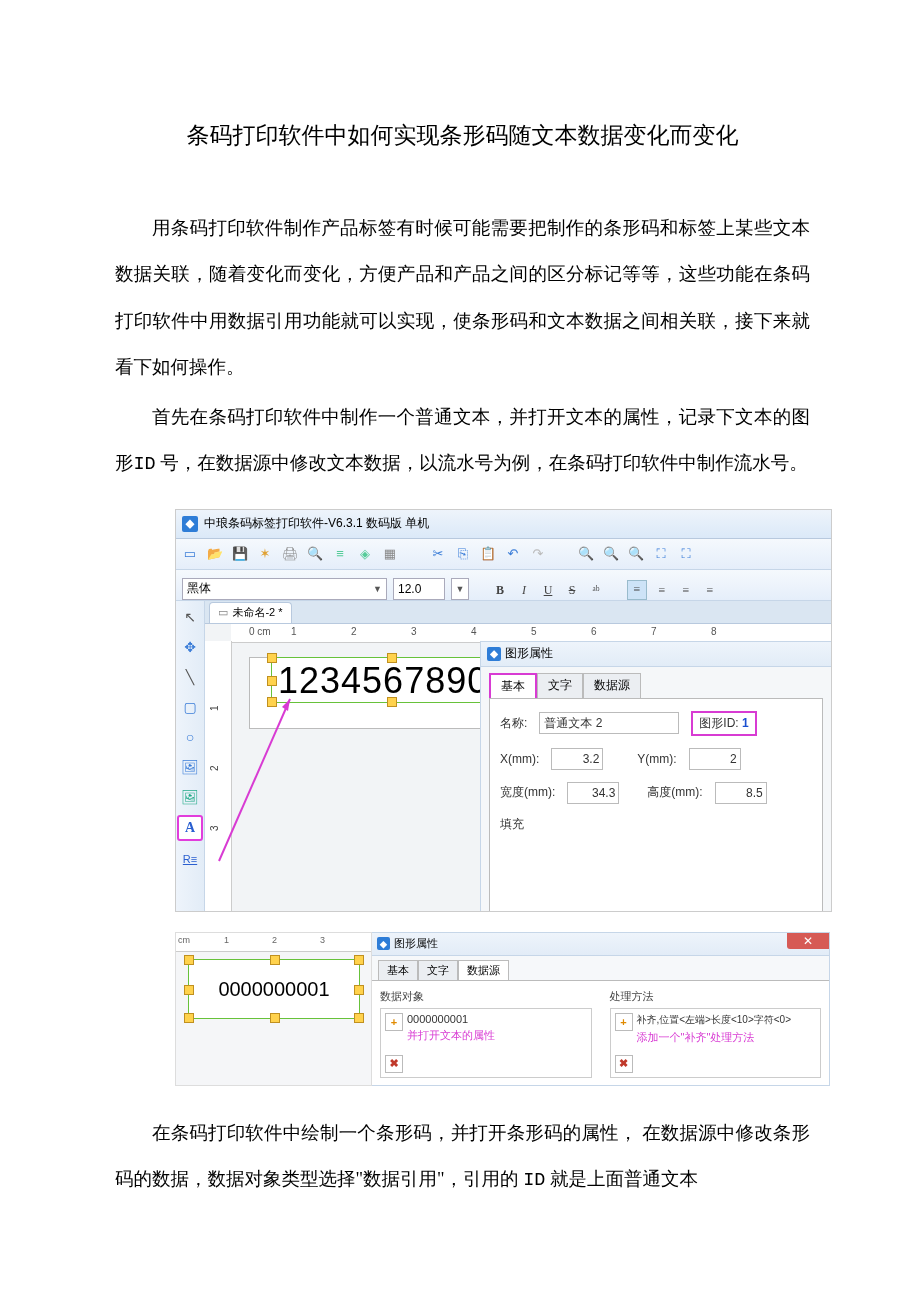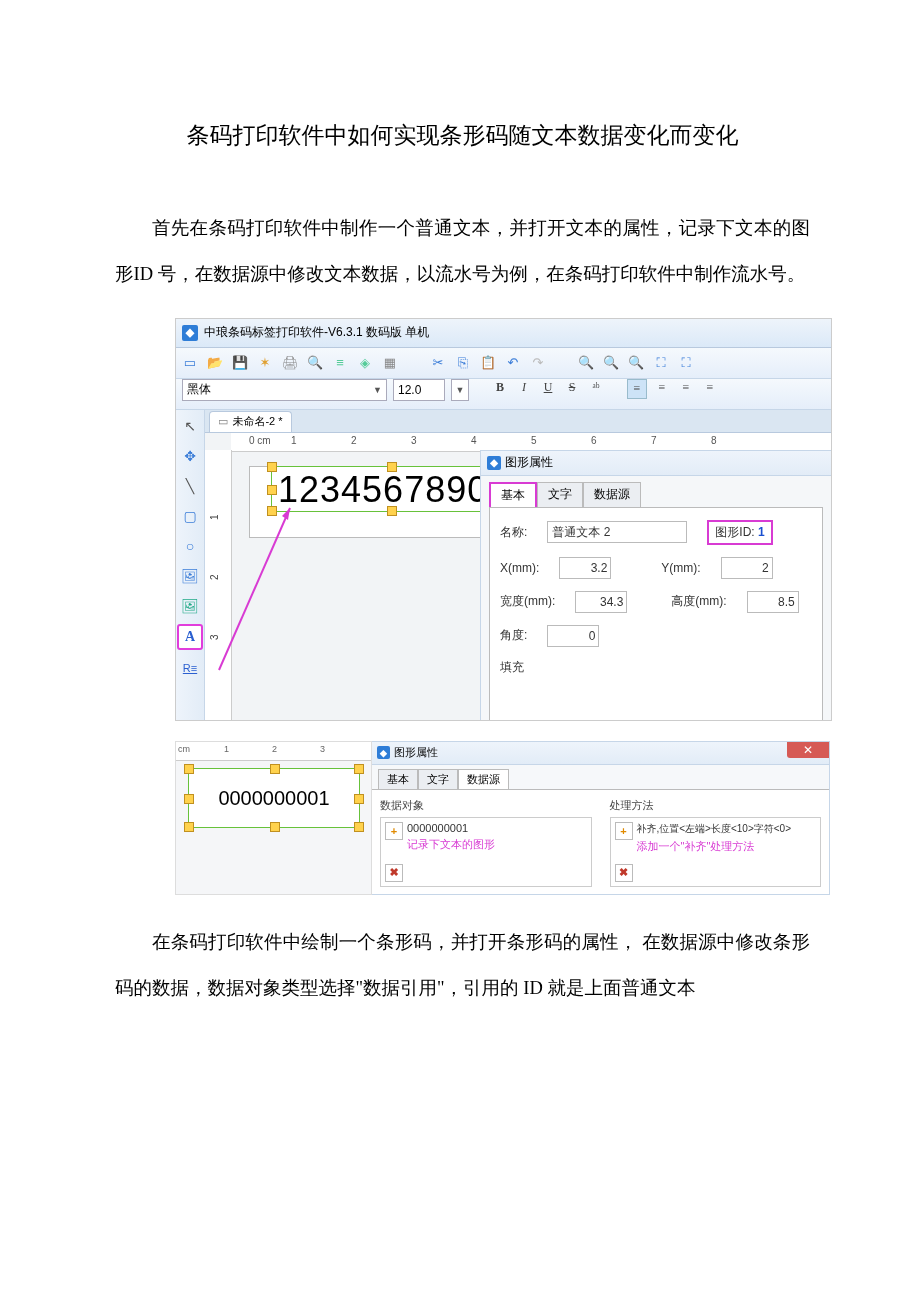--- a/index.html
+++ b/index.html
@@ -20,21 +20,21 @@
     margin-bottom: 54px;
   }
   .para {
     font-size: 18.5px;
     line-height: 2.5;
     text-indent: 2em;
     margin: 0 0 4px 0;
     font-family: "SimSun", serif;
     text-align: justify;
   }
-  .para .latin { font-family: Liberation Serif, serif; }
+  .para .latin { font-family: Liberation Mono, monospace; }
 
   
   .shot {
     margin: 20px 0 20px 60px;
     width: 655px;
     border: 1px solid #ccc;
     font-family: "Microsoft YaHei", Arial, sans-serif;
     font-size: 12px;
     background: #fff;
   }
@@ -75,21 +75,21 @@
     align-items: center;
     padding: 0 6px;
     gap: 9px;
   }
   .tb-btn { width:16px;height:16px;display:inline-flex;align-items:center;justify-content:center;font-size:13px; }
   .formatbar {
     height: 30px;
     background: linear-gradient(#f5f9fd,#e5eefa);
     border-bottom: 1px solid #c6d6e8;
     display: flex;
-    align-items: flex-start;
+    align-items: flex-end;
     padding: 0 6px;
     gap: 6px;
   }
   .fontbox { width:195px;height:20px;border:1px solid #aab;background:#fff;padding:0 4px;display:flex;align-items:center;justify-content:space-between; }
   .sizebox { width:42px;height:20px;border:1px solid #aab;background:#fff;padding:0 4px;display:flex;align-items:center; }
   .dd { width:16px;height:20px;border:1px solid #aab;background:#fff;display:flex;align-items:center;justify-content:center;font-size:9px;color:#555; }
   .fmt-btn { width:18px;height:18px;display:inline-flex;align-items:center;justify-content:center;font-size:12px;color:#444; font-family:"Times New Roman",serif;}
 
   .workarea {
     display:flex;
@@ -122,21 +122,21 @@
   .prop-panel {
     position:absolute;
     right:0; top:40px; width:350px; bottom:0;
     background:#f5f7f9;border-left:1px solid #c6d6e8;border-top:1px solid #c6d6e8;
   }
   .prop-title { height:24px;display:flex;align-items:center;padding:0 6px;gap:4px;border-bottom:1px solid #c6d6e8;background:linear-gradient(#eef4fb,#e2ecf7);font-size:12px; }
   .prop-tabs { display:flex;gap:0;padding:6px 8px 0 8px; }
   .ptab { border:1px solid #bbb;border-bottom:none;padding:3px 10px;background:#ebeef2;font-size:12px;cursor:pointer; }
   .ptab.active { background:#fff;border:2px solid #d83bd3;border-bottom:none; }
   .prop-body { background:#fff;border:1px solid #bbb;margin:0 8px;padding:12px 10px;height:200px;font-size:12px;color:#333; }
-  .prow { display:flex;align-items:center;gap:20px;margin-bottom:12px; }
+  .prow { display:flex;align-items:center;gap:12px;margin-bottom:12px; }
   .pin { height:20px;border:1px solid #bbb;background:#fff;padding:0 4px;display:flex;align-items:center;font-size:12px; }
   .spin { width:44px;height:20px;border:1px solid #bbb;background:#fff;display:flex;align-items:center;justify-content:flex-end;padding:0 3px;font-size:12px; }
   .idbox { border:2px solid #d83bd3;padding:2px 6px;font-size:12px;color:#333; }
   .idbox .val { color:#1a4fd0;font-weight:bold; }
 
   
   .shot2 {
     margin: 6px 0 24px 60px;
     width: 655px;
     display:flex;
@@ -165,20 +165,21 @@
   .closebtn { position:absolute;right:0;top:0;width:42px;height:16px;background:#d65a55;color:#fff;display:flex;align-items:center;justify-content:center;font-size:12px;border-radius:0 0 0 3px; }
 
 </style>
 </head>
 <body>
 
 <div class="page">
 
   <div class="doc-title">条码打印软件中如何实现条形码随文本数据变化而变化</div>
 
+  <p class="para">用条码打印软件制作产品标签有时候可能需要把制作的条形码和标签上某些文本数据关联，随着变化而变化，方便产品和产品之间的区分标记等等，这些功能在条码打印软件中用数据引用功能就可以实现，使条形码和文本数据之间相关联，接下来就看下如何操作。</p>
 
   <p class="para">
     <span>首先在条码打印软件中制作一个普通文本，并打开文本的属性，记录下文本的图形</span><span class="latin">ID</span><span> 号，在数据源中修改文本数据，以流水号为例，在条码打印软件中制作流水号。</span>
   </p>
 
   <div class="shot">
     <div class="titlebar">
       <span class="app-icon">◆</span>
       <span>中琅条码标签打印软件-V6.3.1 数码版 单机</span>
     </div>
@@ -304,24 +305,20 @@
               <div class="spin">2</div>
             </div>
             <div class="prow">
               <span>宽度(mm):</span>
               <div class="spin">34.3</div>
               <span style="width:4px"></span>
               <span>高度(mm):</span>
               <div class="spin">8.5</div>
             </div>
             <div class="prow">
-              <span>角度:</span>
-              <div class="spin">0</div>
-            </div>
-            <div class="prow">
               <span>填充</span>
             </div>
           </div>
         </div>
       </div>
     </div>
   </div>
 
   <div class="shot2">
     <div class="s2-left">
@@ -355,21 +352,21 @@
         <div class="s2tab active">数据源</div>
       </div>
       <div class="s2-body">
         <div class="grp">
           <div class="grp-title">数据对象</div>
           <div class="grp-box">
             <div style="display:flex;align-items:flex-start">
               <span class="add-btn">+</span>
               <div style="flex:1">
                 <div class="dval">0000000001</div>
-                <div class="ddesc">记录下文本的图形</div>
+                <div class="ddesc">并打开文本的属性</div>
               </div>
             </div>
             <div style="position:absolute;left:4px;bottom:4px">
               <span class="del-btn">✖</span>
             </div>
           </div>
         </div>
         <div class="grp">
           <div class="grp-title">处理方法</div>
           <div class="grp-box">

